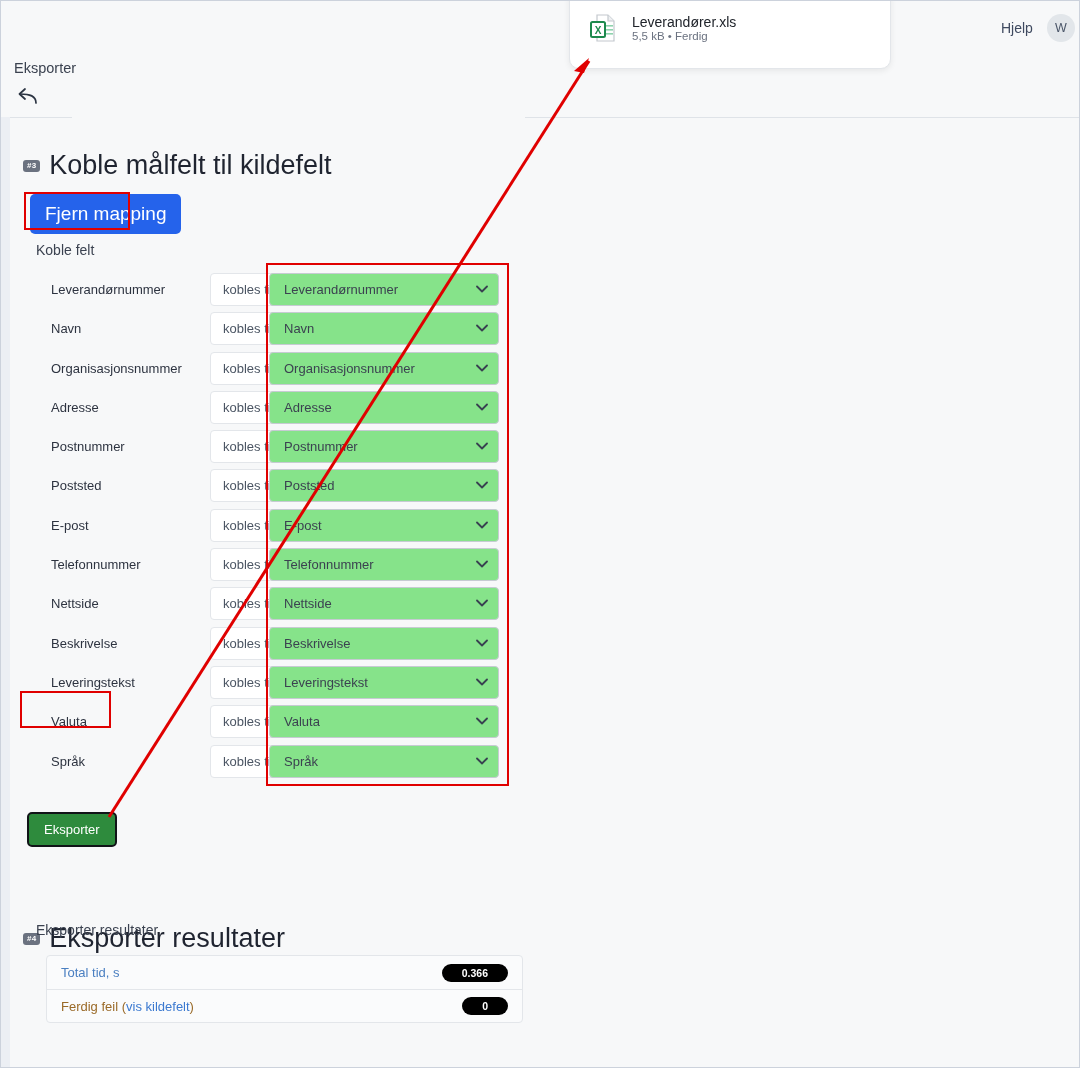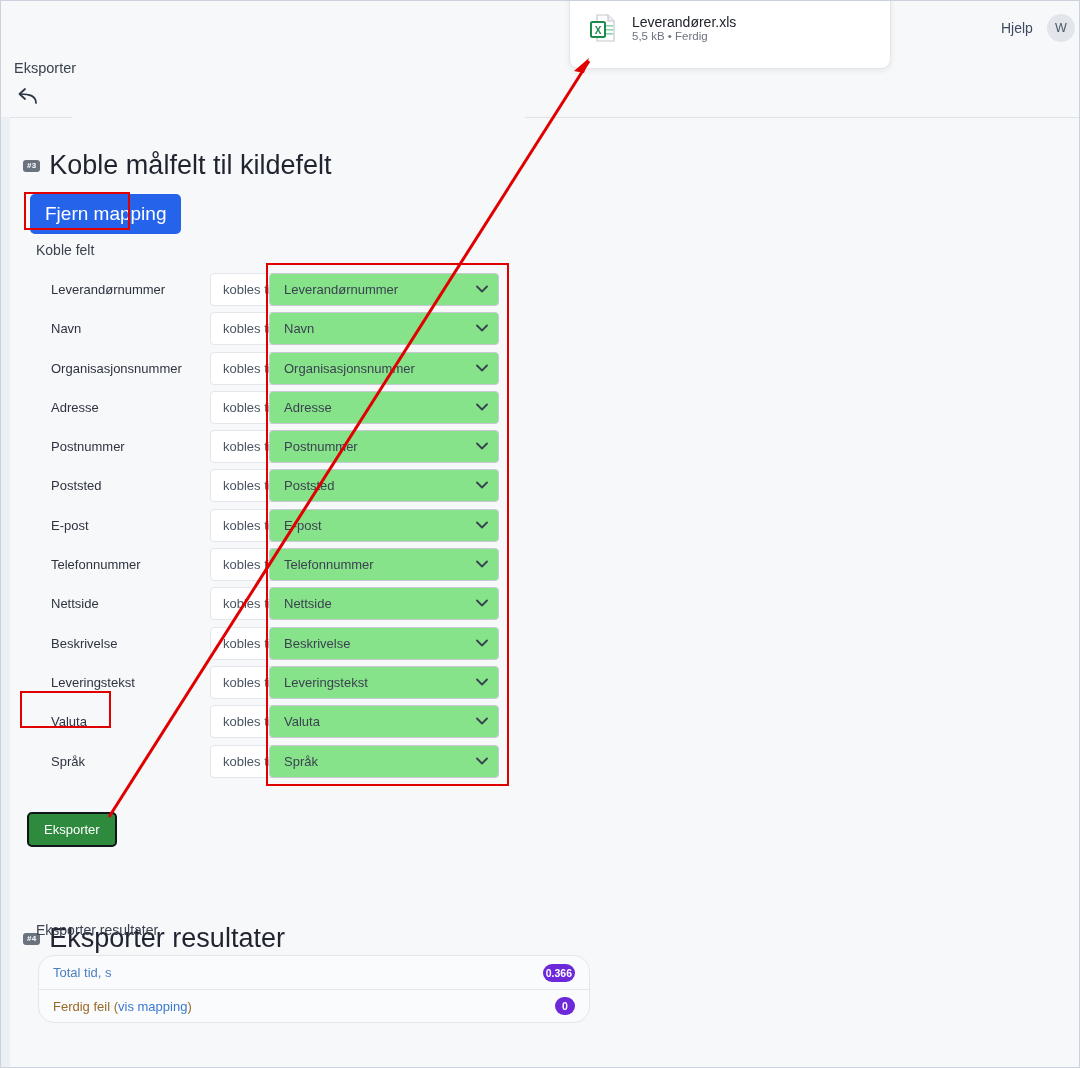--- a/index.html
+++ b/index.html
@@ -142,37 +142,37 @@
     width: 91px; height: 37px;
     border: 2px solid #e00000; pointer-events: none;
   }
   
   .res-head { margin: 742px 0 0 22px; display: flex; align-items: center; gap: 9px; }
   .res-sub {
     position: absolute; left: 35px; top: 805px;
     font-size: 14px; color: #3b4250;
   }
   .res-table {
-    position: absolute; left: 37px; top: 838px;
-    width: 552px;
+    position: absolute; left: 45px; top: 838px;
+    width: 477px;
     background: #fafbfc;
-    border: 1px solid #e3e6ea; border-radius: 16px;
+    border: 1px solid #e3e6ea; border-radius: 4px;
   }
   .res-row {
     height: 33px; display: flex; align-items: center;
     justify-content: space-between; padding: 0 14px;
   }
   .res-row + .res-row { border-top: 1px solid #e3e6ea; }
   .res-key { font-size: 13px; color: #4a7fc1; }
   .res-key.warn { color: #9a6a28; }
   .res-link { color: #3b79d0; cursor: pointer; }
   .pill {
-    background: #6d28d9; color: #fff;
+    background: #000000; color: #fff;
     border-radius: 9px; font-size: 10.5px; font-weight: bold;
-    padding: 3px 3px; min-width: 20px; text-align: center;
+    padding: 3px 20px; min-width: 20px; text-align: center;
   }
   .arrow-layer { position: absolute; left:0; top:0; width:1080px; height:1068px; pointer-events:none; }
 </style>
 </head>
 <body>
 
 <div id="page">
 
   <div class="left-rail"></div>
   <div class="rail-tab"></div>
@@ -362,21 +362,21 @@
     </div>
 
     <div class="res-sub">Eksporter resultater</div>
 
     <div class="res-table" id="res-table">
         <div class="res-row">
           <span class="res-key">Total tid, s</span>
           <span class="pill">0.366</span>
         </div>
         <div class="res-row">
-          <span class="res-key warn"><span>Ferdig feil (</span><span class="res-link">vis mapping</span><span>)</span></span>
+          <span class="res-key warn"><span>Ferdig feil (</span><span class="res-link">vis kildefelt</span><span>)</span></span>
           <span class="pill">0</span>
         </div>
       </div>
   </div>
 
   <div class="hl-blue"></div>
   <div class="hl-rows"></div>
   <div class="hl-green"></div>
 
   <svg class="arrow-layer">

